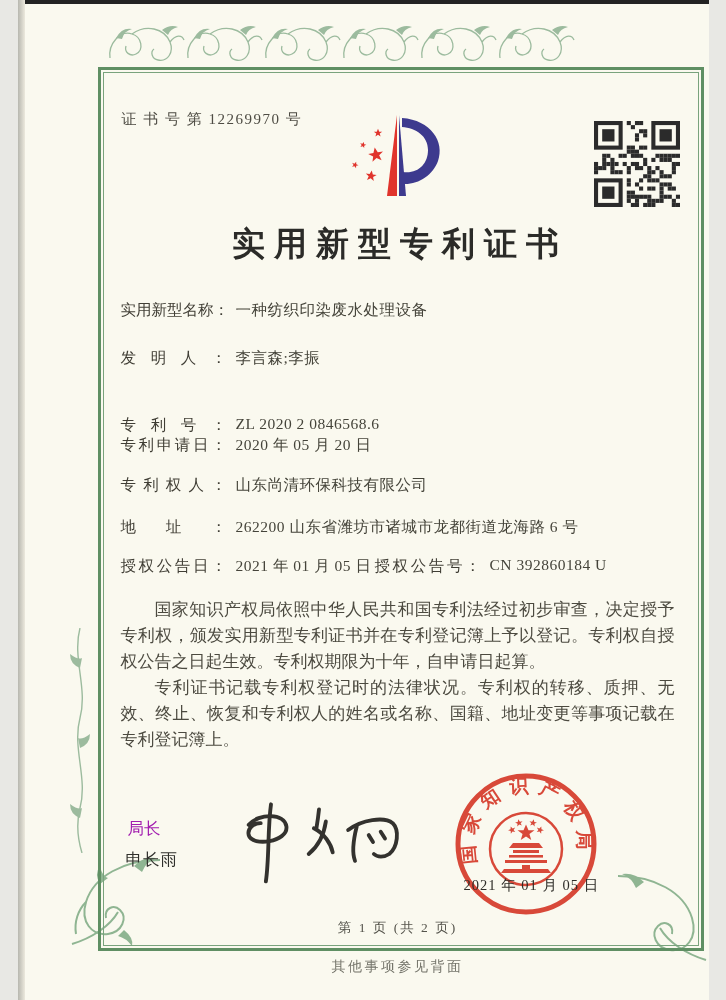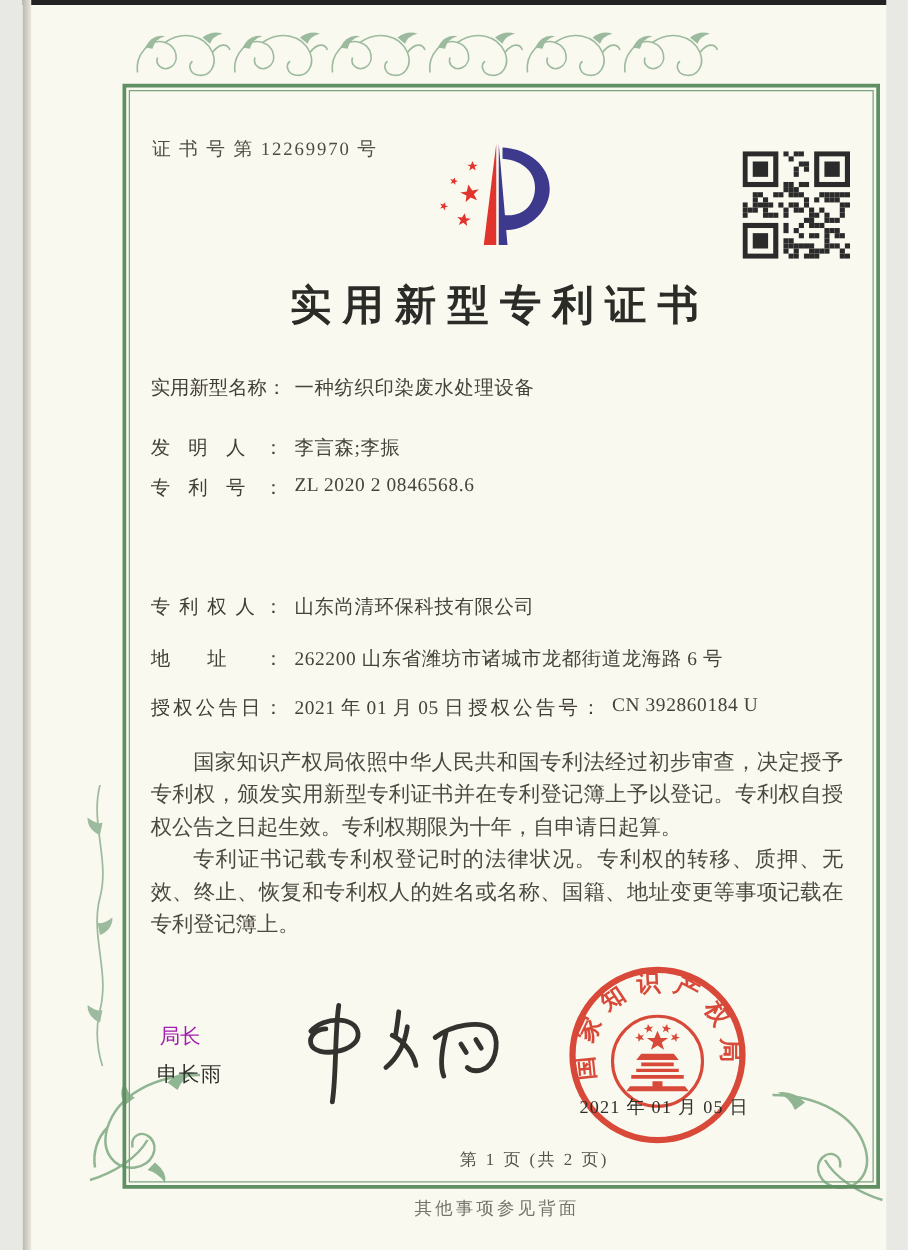--- a/index.html
+++ b/index.html
@@ -21,35 +21,35 @@
     letter-spacing:1.5px;color:#4e4c44;}
   .title{position:absolute;left:80px;top:222px;width:600px;text-align:center;
     font-size:33px;font-weight:bold;letter-spacing:9px;padding-left:5px;
     box-sizing:border-box;color:#2b2b28;}
   .field-row{position:absolute;left:103px;width:560px;font-size:15.5px;
     color:#45443a;white-space:nowrap;}
   .flabel{display:inline-block;width:106px;text-align:justify;
     text-align-last:justify;color:#403e35;vertical-align:top;}
   .fvalue{margin-left:9px;letter-spacing:0.5px;}
   .pair2{position:absolute;left:254px;top:0;}
-  .r0{top:300px}.r1{top:348px}.r2{top:380px}.r3{top:435px}
+  .r0{top:300px}.r1{top:348px}.r2{top:415px}.r3{top:435px}
   .r4{top:475px}.r5{top:517px}.r6{top:556px}
   .paras{position:absolute;left:103px;top:597px;width:554px;
     font-size:17px;line-height:26px;text-align:justify;color:#4c4a40;}
   .paras p{margin:0;text-indent:2em;}
   .sig-role{position:absolute;left:110px;top:818px;font-size:16.5px;color:#a21caf;
     font-family:Liberation Serif, serif;}
   .sig-name{position:absolute;left:108px;top:849px;font-size:16.5px;color:#30302c;
     font-family:Liberation Sans, sans-serif;letter-spacing:1px;}
   .sig-svg{position:absolute;left:205px;top:793px;}
   .seal-svg{position:absolute;left:433px;top:769px;opacity:0.93;}
   .seal-date{position:absolute;left:446px;top:876px;font-size:14.5px;
     letter-spacing:1px;color:#2e2d28;z-index:3;}
   .page-info{position:absolute;left:80px;top:919px;width:600px;text-align:center;
-    font-size:13.5px;letter-spacing:2px;color:#55544c;padding-left:30px;}
+    font-size:13.5px;letter-spacing:2px;color:#55544c;}
   .back-note{position:absolute;left:80px;top:958px;width:600px;text-align:center;
     font-size:14px;letter-spacing:2.5px;color:#74746a;}
   .logo-svg{position:absolute;left:312px;top:104px;}
   .qr-svg{position:absolute;left:576px;top:121px;}
   .orn{position:absolute;}
   .orn-top{left:88px;top:22px;}
   .orn-bl{left:46px;top:850px;}
   .orn-br{left:596px;top:866px;transform:scaleX(-1);}
   .orn-left{left:50px;top:628px;}
 </style>
@@ -263,20 +263,23 @@
 
   <div class="field-row r0">
     <span class="flabel">实用新型名称：</span><span class="fvalue">一种纺织印染废水处理设备</span>
   </div>
   <div class="field-row r1">
     <span class="flabel">发明人：</span><span class="fvalue">李言森;李振</span>
   </div>
   <div class="field-row r2">
     <span class="flabel">专利号：</span><span class="fvalue">ZL 2020 2 0846568.6</span>
   </div>
+  <div class="field-row r3">
+    <span class="flabel">专利申请日：</span><span class="fvalue">2020 年 05 月 20 日</span>
+  </div>
   <div class="field-row r4">
     <span class="flabel">专利权人：</span><span class="fvalue">山东尚清环保科技有限公司</span>
   </div>
   <div class="field-row r5">
     <span class="flabel">地址：</span><span class="fvalue">262200 山东省潍坊市诸城市龙都街道龙海路 6 号</span>
   </div>
   <div class="field-row r6">
     <span>
       <span class="flabel">授权公告日：</span><span class="fvalue">2021 年 01 月 05 日</span>
     </span>

